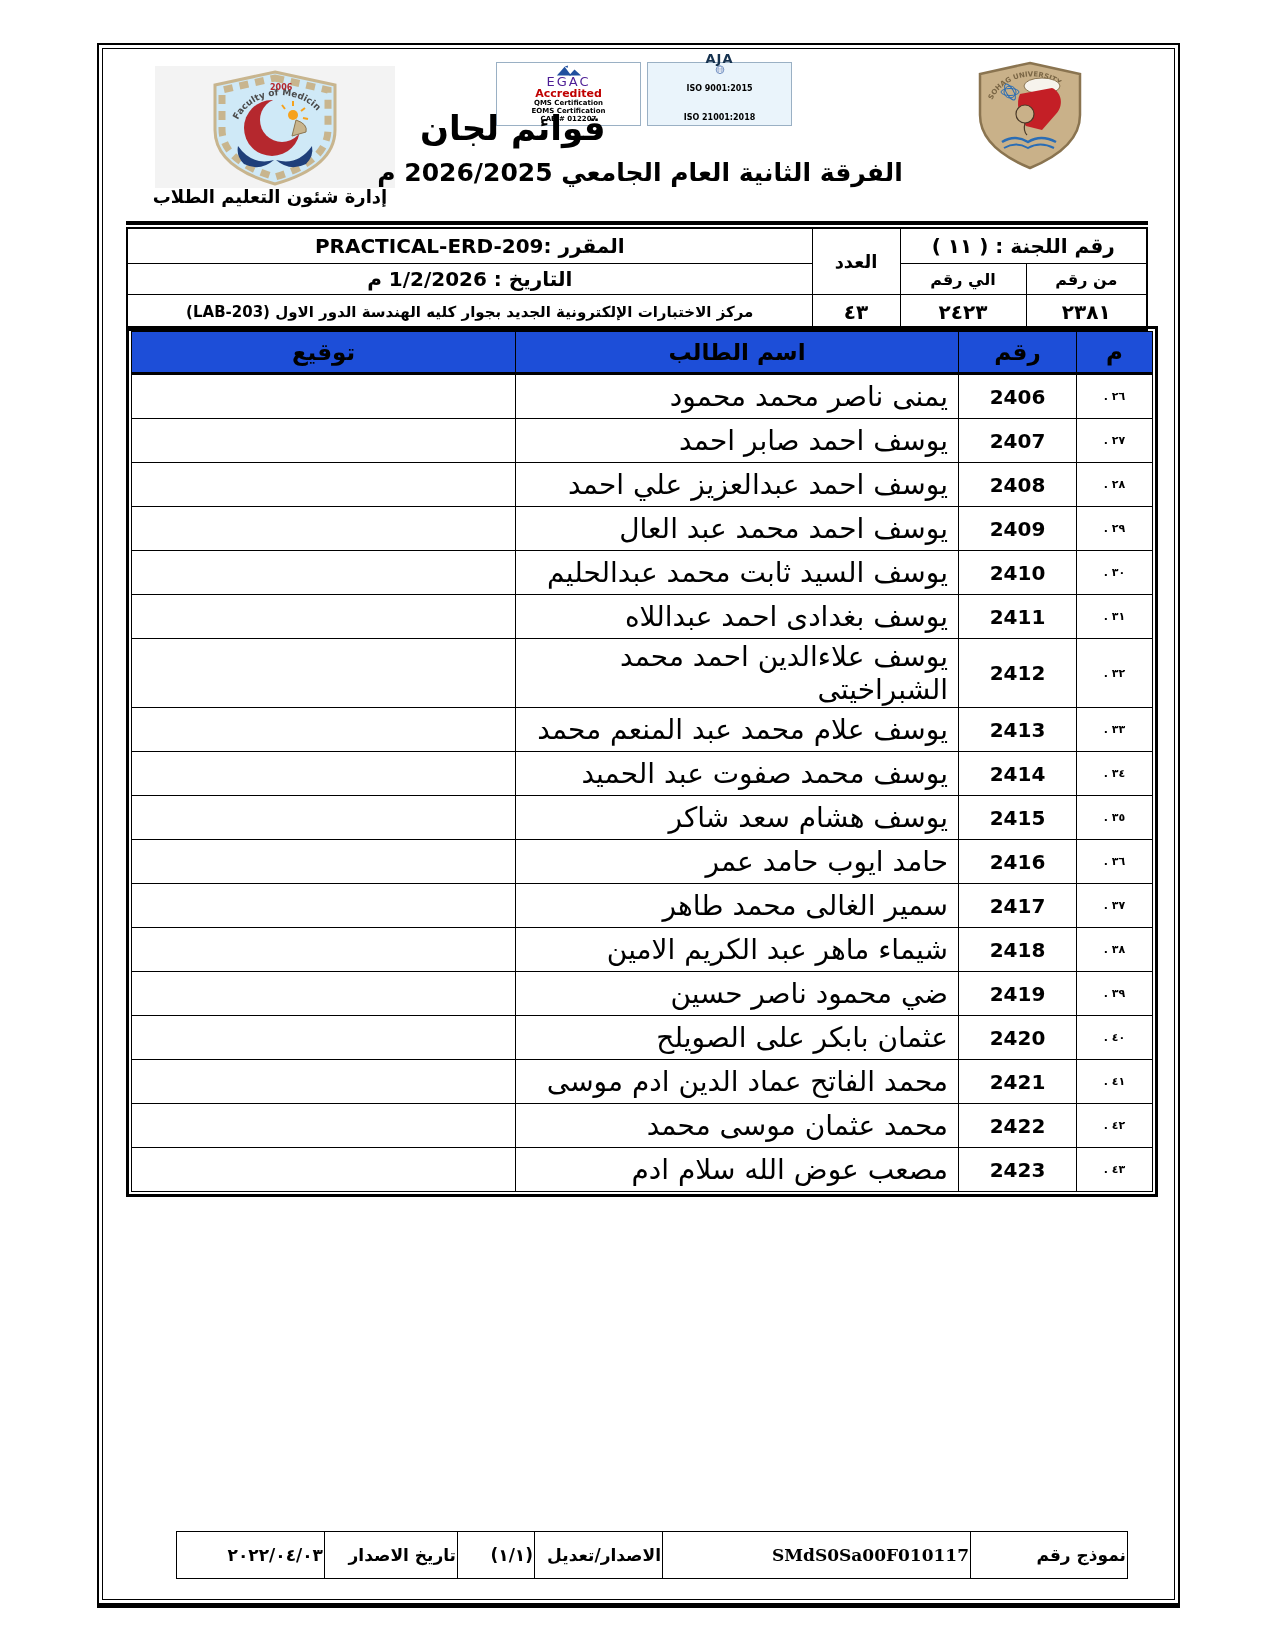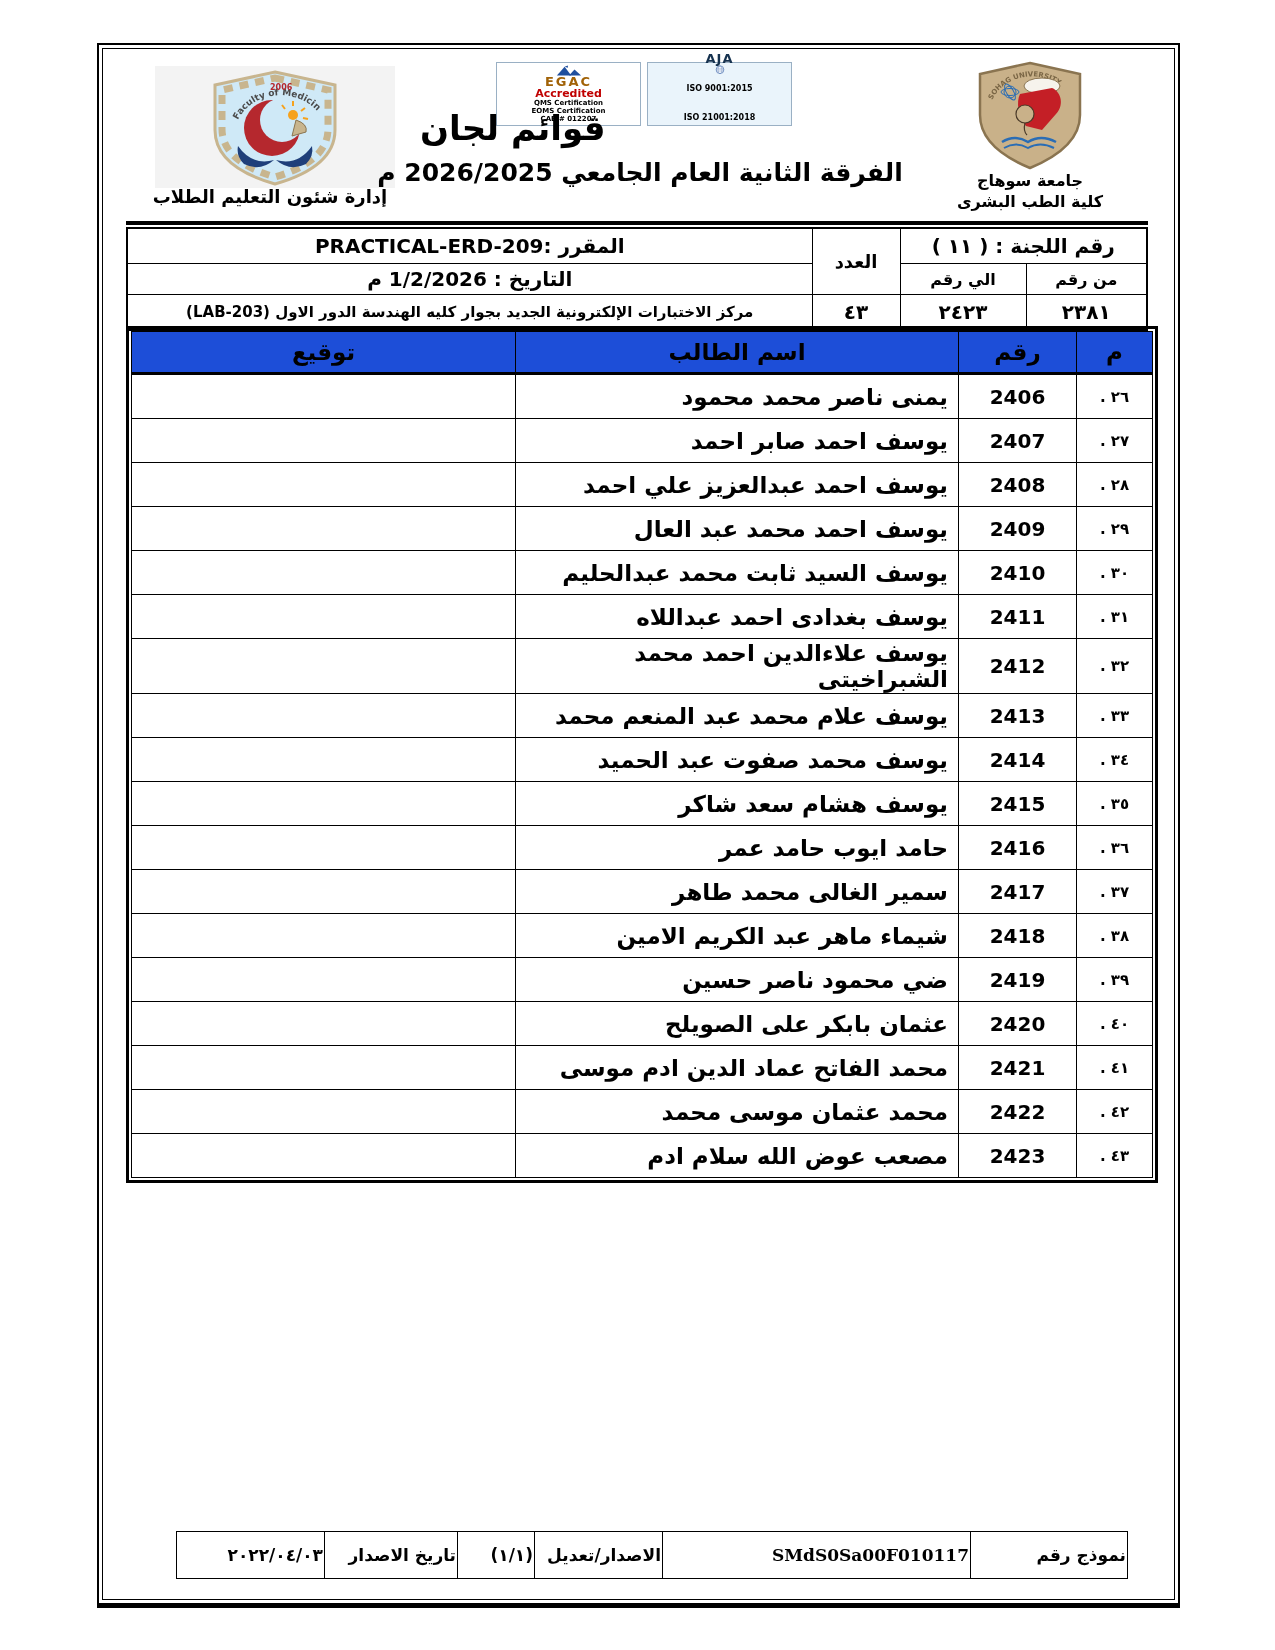--- a/index.html
+++ b/index.html
@@ -11,21 +11,21 @@
   .page-frame-inner{position:absolute;left:3px;top:3px;right:3px;bottom:3px;border:1px solid #000;}
 
   
   .logo-box-left{position:absolute;left:155px;top:66px;width:240px;height:122px;background:#f3f3f3;
                  display:flex;align-items:center;justify-content:center;}
   .dept-text{position:absolute;left:130px;top:186px;width:280px;text-align:center;
              font-weight:bold;font-size:18px;direction:rtl;}
   .cert-row{position:absolute;left:496px;top:62px;width:296px;height:64px;display:flex;gap:6px;}
   .cert-box{border:1px solid #9ab0c4;background:#fff;flex:1;display:flex;flex-direction:column;
             align-items:center;justify-content:flex-start;padding:2px 2px;}
-  .egac-name{color:#a16207;font-weight:bold;font-size:13px;letter-spacing:2px;line-height:12px;}
+  .egac-name{color:#4c1d95;font-weight:normal;font-size:13px;letter-spacing:2px;line-height:12px;}
   .egac-accredited{color:#c00000;font-weight:bold;font-size:11px;line-height:11px;}
   .egac-small{font-size:7px;font-weight:bold;line-height:8px;text-align:center;}
   .aja-box{background:#eaf4fb;}
   .aja-name{color:#16324f;font-weight:bold;font-size:13px;line-height:12px;letter-spacing:1px;margin-top:-22px;}
   .aja-small{font-size:8px;font-weight:bold;line-height:10px;text-align:center;margin-top:19px;}
   .main-title{position:absolute;left:420px;top:108px;width:440px;text-align:left;
               font-weight:bold;font-size:34px;direction:rtl;}
   .sub-title{position:absolute;left:360px;top:158px;width:560px;text-align:center;
              font-weight:bold;font-size:25px;direction:rtl;}
   .logo-right{position:absolute;left:968px;top:60px;width:124px;height:112px;}
@@ -44,23 +44,23 @@
   .cell-date{font-size:20px;}
   .cell-location{font-size:15px;height:32px;margin-top:13px;}
   .cell-value{font-size:20px;}
 
   
   .main-wrap{position:absolute;left:126px;top:326px;width:1022px;border:3px solid #000;padding:2px;}
   table.students{width:100%;border-collapse:collapse;direction:rtl;table-layout:fixed;border:1px solid #000;}
   table.students th{background:#1d4ed8;border:1px solid #000;border-bottom:3px solid #000;
                     font-size:23px;font-weight:bold;height:38px;}
   table.students td{border:1px solid #000;height:41px;vertical-align:middle;}
-  td.serial-cell{font-size:15px;font-weight:bold;text-align:center;letter-spacing:3px;direction:rtl;}
+  td.serial-cell{font-size:11px;font-weight:bold;text-align:center;letter-spacing:3px;direction:rtl;}
   td.number-cell{font-size:20px;font-weight:bold;text-align:center;}
-  td.student-name-cell{font-size:23px;font-weight:bold;text-align:right;padding-right:10px;direction:rtl;}
+  td.student-name-cell{font-size:28px;font-weight:normal;text-align:right;padding-right:10px;direction:rtl;}
   td.signature-cell{background:#fff;}
 
   
   .footer-wrap{position:absolute;left:176px;top:1531px;width:952px;}
   table.footer{width:100%;border-collapse:collapse;direction:rtl;table-layout:fixed;border:1px solid #000;}
   table.footer td{border:1px solid #000;font-weight:bold;text-align:right;height:44px;
                   vertical-align:middle;font-size:17px;overflow:hidden;}
   .footer-form-value{font-family:"DejaVu Serif",serif;font-size:19px;}
 </style>
 </head>
@@ -135,24 +135,20 @@
       <ellipse cx="42" cy="32" rx="9" ry="3.5" fill="none" stroke="#2a6db5" stroke-width="1"></ellipse>
       <ellipse cx="42" cy="32" rx="9" ry="3.5" fill="none" stroke="#2a6db5" stroke-width="1" transform="rotate(60 42 32)"></ellipse>
       <ellipse cx="74" cy="26" rx="18" ry="8" fill="#f6f3ec" stroke="#8a7450" stroke-width="1"></ellipse>
       <path d="M52 34 L84 28 C94 32 96 46 88 54 L74 70 L58 66 C50 56 48 42 52 34 Z" fill="#c41f26"></path>
       <circle cx="57" cy="54" r="9" fill="#c9b189" stroke="#4a3a28" stroke-width="1.2"></circle>
       <path d="M57 63 q-2 8 2 12" fill="none" stroke="#4a3a28" stroke-width="1.2"></path>
       <path d="M34 82 Q47 74 60 82 Q73 74 88 82" fill="none" stroke="#2a6db5" stroke-width="2.5"></path>
       <path d="M36 88 Q48 81 60 88 Q72 81 86 88" fill="none" stroke="#2a6db5" stroke-width="2"></path>
     </svg>
   </div>
-  <div class="univ-text">
-    <div>جامعة سوهاج</div>
-    <div>كلية الطب البشرى</div>
-  </div>
 
   <div class="info-wrap">
     <table class="info">
       <colgroup>
           <col style="width:121px">
           <col style="width:126px">
           <col style="width:88px">
           <col>
         </colgroup>
       <tbody>

